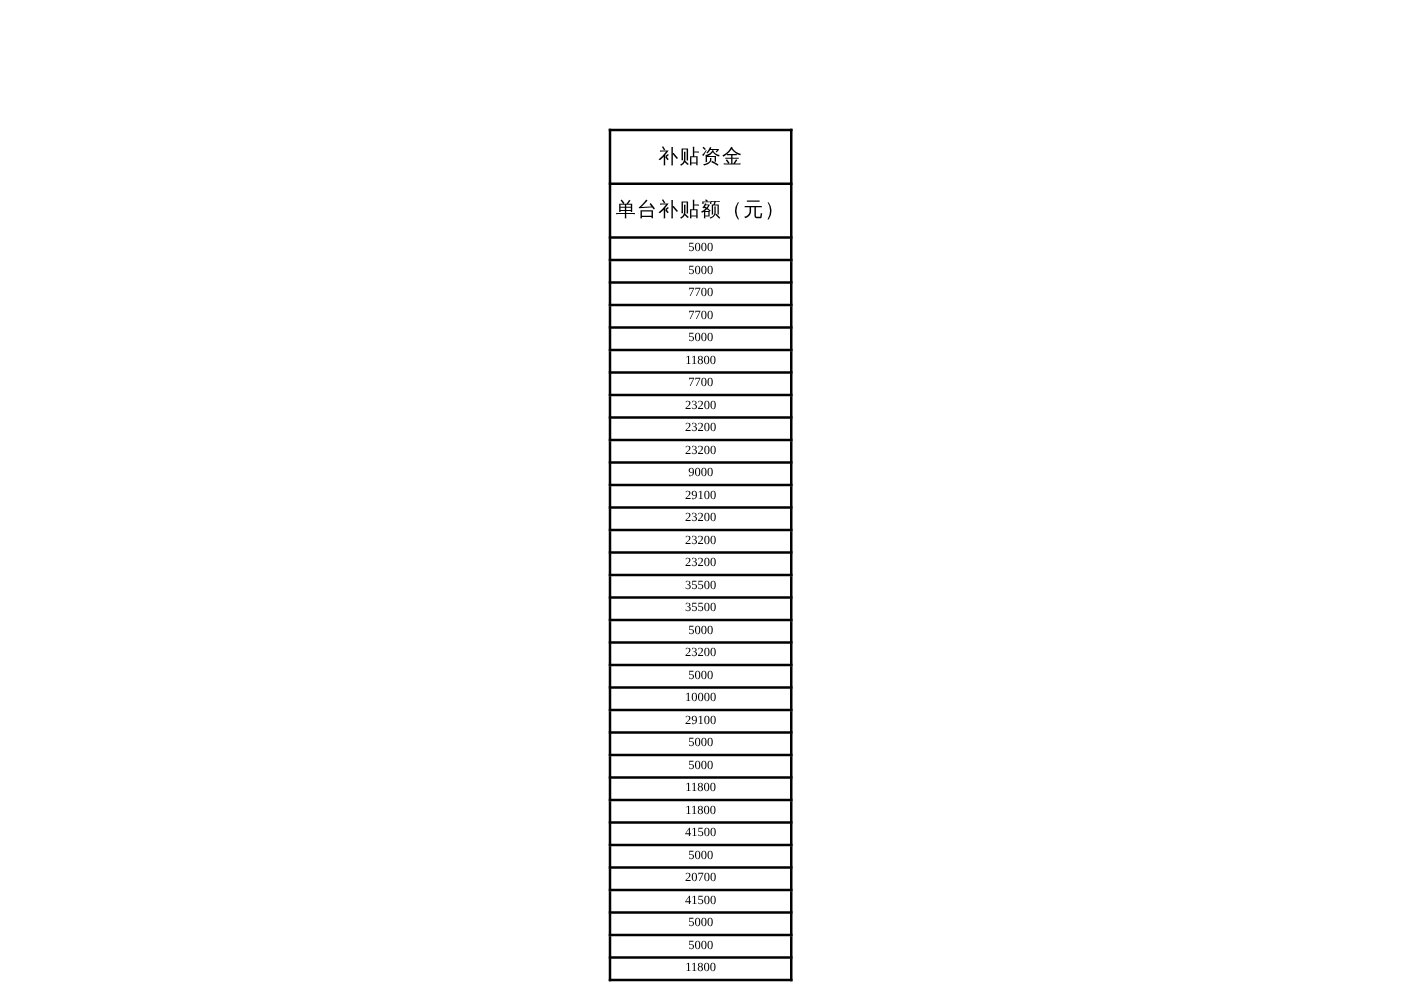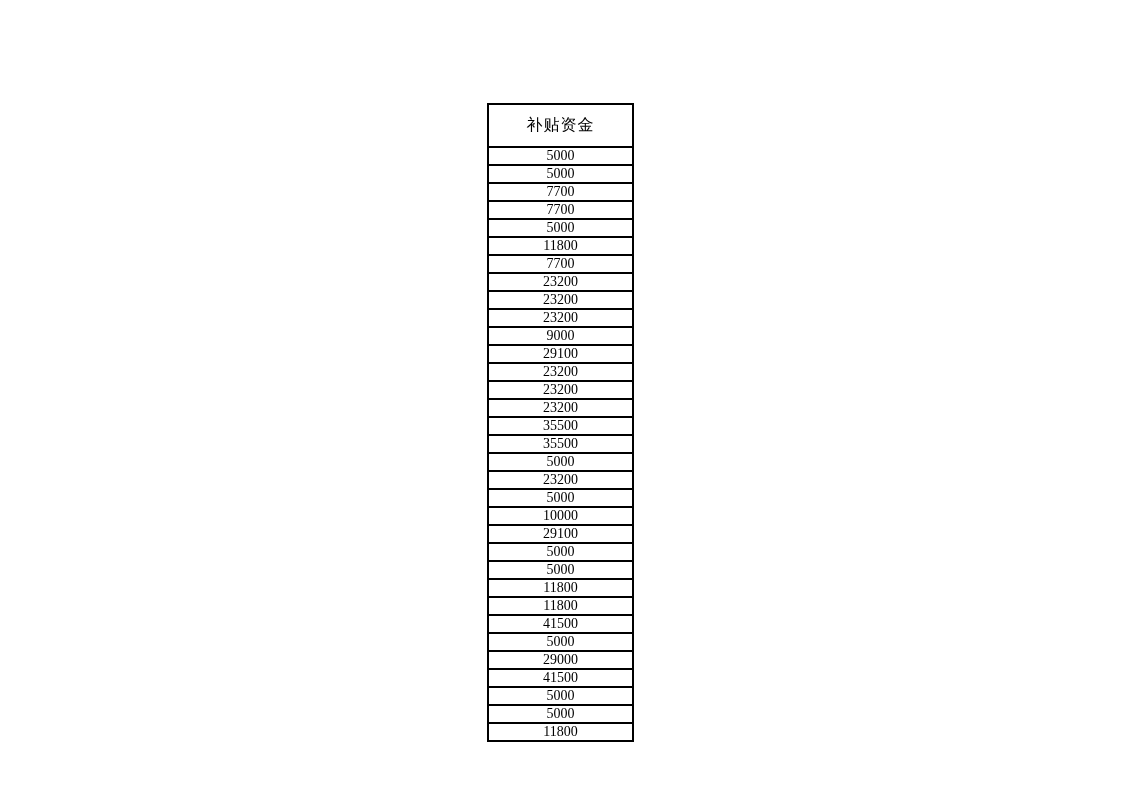--- a/index.html
+++ b/index.html
@@ -40,32 +40,35 @@
     white-space: nowrap;
   }
   table.subsidy-table thead th {
     height: 43px;
     font-size: 16px;
     font-weight: normal;
     letter-spacing: 1px;
   }
   table.subsidy-table tbody td {
     height: 16px;
-    font-size: 14px;
+    font-size: 10px;
     line-height: 16px;
   }
 </style>
 </head>
 <body>
 
 <div class="doc-page">
   <table class="subsidy-table">
     <thead>
       <tr>
         <th>补贴资金</th>
+      </tr>
+      <tr>
+        <th>单台补贴额（元）</th>
       </tr>
     </thead>
     <tbody id="rows-body">
         <tr>
           <td>5000</td>
         </tr>
         <tr>
           <td>5000</td>
         </tr>
         <tr>
@@ -140,21 +143,21 @@
         <tr>
           <td>11800</td>
         </tr>
         <tr>
           <td>41500</td>
         </tr>
         <tr>
           <td>5000</td>
         </tr>
         <tr>
-          <td>29000</td>
+          <td>20700</td>
         </tr>
         <tr>
           <td>41500</td>
         </tr>
         <tr>
           <td>5000</td>
         </tr>
         <tr>
           <td>5000</td>
         </tr>

